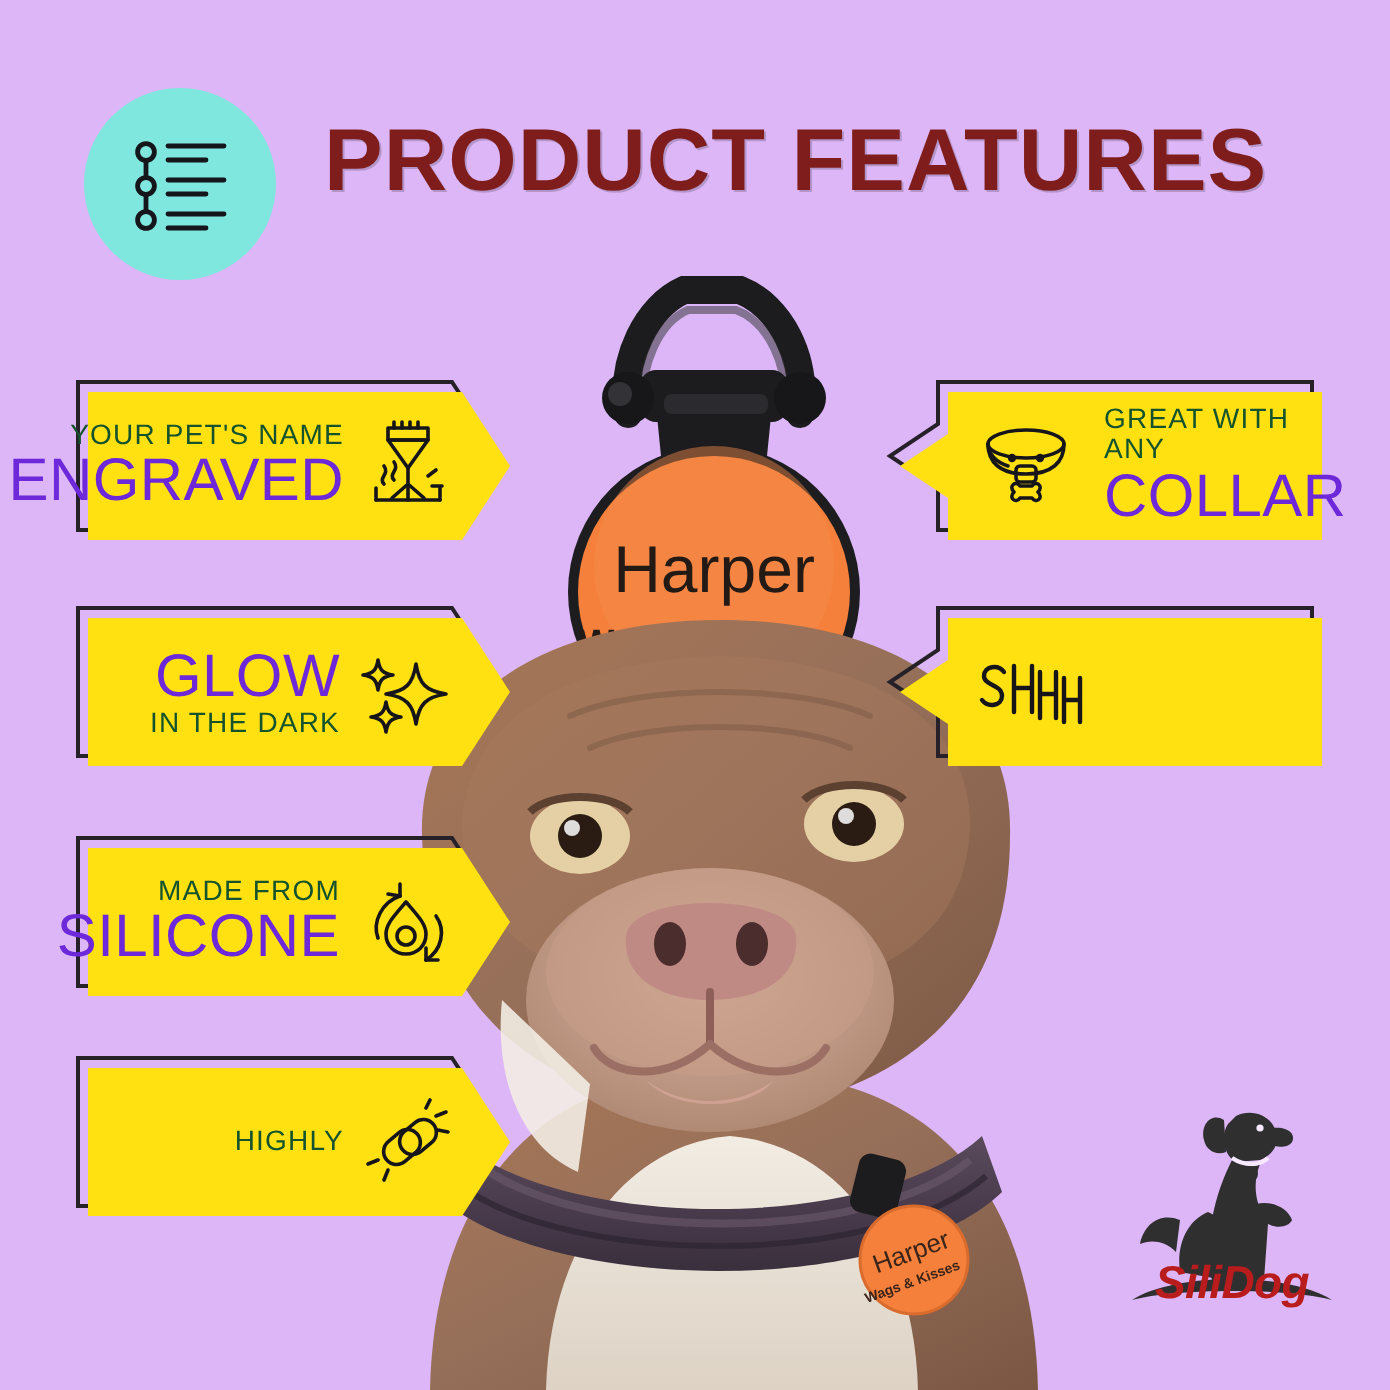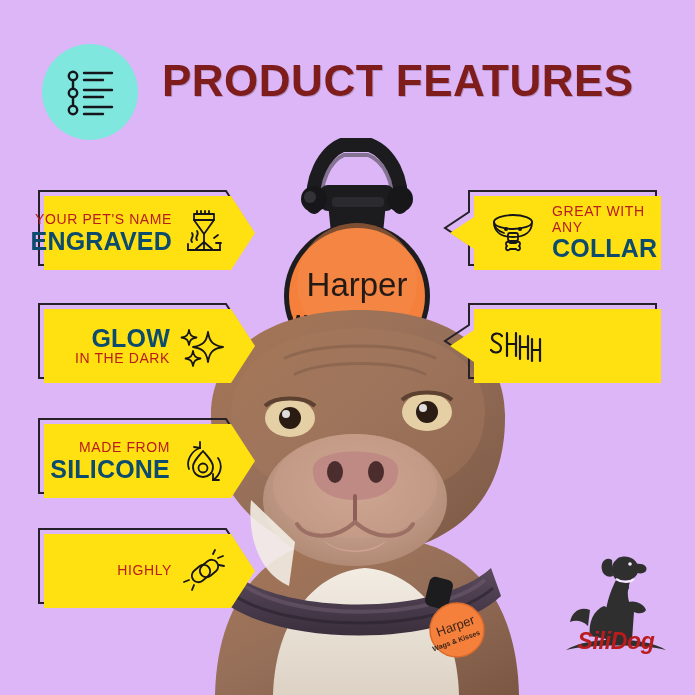--- a/index.html
+++ b/index.html
@@ -73,29 +73,29 @@
   .badge.right .content { justify-content: flex-start; padding-left: 42px; }
 
   .badge-text { display: flex; flex-direction: column; color: #1b1b1b; }
   .badge.left .badge-text  { align-items: flex-end; text-align: right; }
   .badge.right .badge-text { align-items: flex-start; text-align: left; }
 
   .badge-sub {
     font-size: 14px;
     letter-spacing: 0.6px;
     font-weight: normal;
-    color: #b91c1c;
+    color: #14532d;
     line-height: 1.1;
   }
   .badge-main {
-    font-size: 25px;
-    font-weight: bold;
+    font-size: 30px;
+    font-weight: normal;
     letter-spacing: 0.2px;
     line-height: 1.05;
-    color: #0c4a6e;
+    color: #6d28d9;
   }
   .badge-icon { flex: 0 0 auto; display: flex; align-items: center; justify-content: center; }
   .badge.left .badge-icon  { margin-left: 10px; }
   .badge.right .badge-icon { margin-right: 14px; }
 
   
   #brand-logo { position: absolute; left: 556px; top: 548px; width: 120px; height: 112px; }
   #brand-name {
     position: absolute;
     left: 556px;

